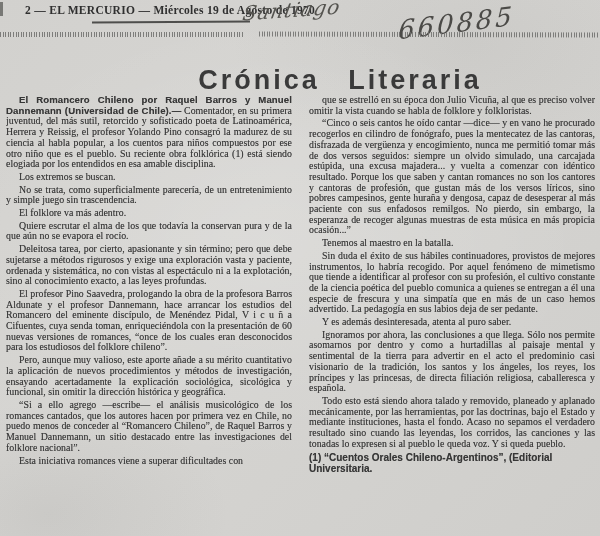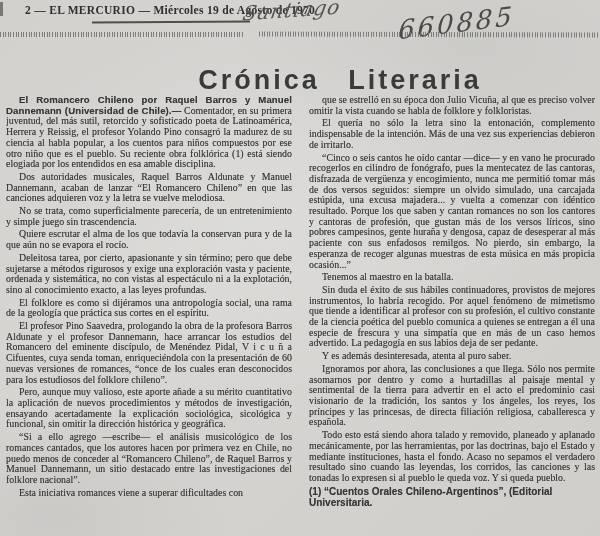--- a/index.html
+++ b/index.html
@@ -96,33 +96,32 @@
 <div class="hand-number">660885</div>
 
 <div class="dotted-rule rule-seg1"></div>
 <div class="dotted-rule rule-seg2"></div>
 
 <h1 class="article-title">Crónica Literaria</h1>
 
 <div class="columns">
   <div class="col">
     <p><span class="lead-in">El Romancero Chileno por Raquel Barros y Manuel Dannemann (Universidad de Chile).—</span><span> Comentador, en su primera juventud, del más sutil, retorcido y sofisticado poeta de Latinoamérica, Herrera y Reissig, el profesor Yolando Pino consagró la madurez de su ciencia al habla popular, a los cuentos para niños compuestos por ese otro niño que es el pueblo. Su reciente obra folklórica (1) está siendo elogiada por los entendidos en esa amable disciplina.</span></p>
-    <p>Dos autoridades musicales, Raquel Barros Aldunate y Manuel Dannemann, acaban de lanzar “El Romancero Chileno” en que las canciones adquieren voz y la letra se vuelve melodiosa.</p>
+    <p>Los extremos se buscan.</p>
     <p>No se trata, como superficialmente parecería, de un entretenimiento y simple juego sin trascendencia.</p>
+    <p>El folklore va más adentro.</p>
     <p>Quiere escrutar el alma de los que todavía la conservan pura y de la que aún no se evapora el rocío.</p>
     <p>Deleitosa tarea, por cierto, apasionante y sin término; pero que debe sujetarse a métodos rigurosos y exige una exploración vasta y paciente, ordenada y sistemática, no con vistas al espectáculo ni a la explotación, sino al conocimiento exacto, a las leyes profundas.</p>
-    <p>El folklore es como si dijéramos una antropología social, una rama de la geología que práctica sus cortes en el espíritu.</p>
     <p>El profesor Pino Saavedra, prologando la obra de la profesora Barros Aldunate y el profesor Dannemann, hace arrancar los estudios del Romancero del eminente discípulo, de Menéndez Pidal, V i c u ñ a  Cifuentes, cuya senda toman, enriqueciéndola con la presentación de 60 nuevas versiones de romances, “once de los cuales eran desconocidos para los estudiosos del folklore chileno”.</p>
     <p>Pero, aunque muy valioso, este aporte añade a su mérito cuantitativo la aplicación de nuevos procedimientos y métodos de investigación, ensayando acertadamente la explicación sociológica, sicológica y funcional, sin omitir la dirección histórica y geográfica.</p>
     <p>“Si a ello agrego —escribe— el análisis musicológico de los romances cantados, que los autores hacen por primera vez en Chile, no puedo menos de conceder al “Romancero Chileno”, de Raquel Barros y Manuel Dannemann, un sitio destacado entre las investigaciones del folklore nacional”.</p>
     <p>Esta iniciativa romances viene a superar dificultades con</p>
   </div>
   <div class="col">
     <p>que se estrelló en su época don Julio Vicuña, al que es preciso volver omitir la vista cuando se habla de folklore y folkloristas.</p>
-    <p>El quería no sólo la letra sino la entonación, complemento indispensable de la intención. Más de una vez sus experiencias debieron de irritarlo.</p>
     <p>“Cinco o seis cantos he oído cantar —dice— y en vano he procurado recogerlos en cilindro de fonógrafo, pues la mentecatez de las cantoras, disfrazada de vergüenza y encogimiento, nunca me permitió tomar más de dos versos seguidos: siempre un olvido simulado, una carcajada estúpida, una excusa majadera... y vuelta a comenzar con idéntico resultado. Porque los que saben y cantan romances no son los cantores y cantoras de profesión, que gustan más de los versos líricos, sino pobres campesinos, gente huraña y dengosa, capaz de desesperar al más paciente con sus enfadosos remilgos. No pierdo, sin embargo, la esperanza de recoger algunas muestras de esta música en más propicia ocasión...”</p>
     <p>Tenemos al maestro en la batalla.</p>
     <p>Sin duda el éxito de sus hábiles continuadores, provistos de mejores instrumentos, lo habría recogido. Por aquel fenómeno de mimetismo que tiende a identificar al profesor con su profesión, el cultivo constante de la ciencia poética del pueblo comunica a quienes se entregan a él una especie de frescura y una simpatía que en más de un caso hemos advertido. La pedagogía en sus labios deja de ser pedante.</p>
     <p>Y es además desinteresada, atenta al puro saber.</p>
     <p>Ignoramos por ahora, las conclusiones a que llega. Sólo nos permite asomarnos por dentro y como a hurtadillas al paisaje mental y sentimental de la tierra para advertir en el acto el predominio casi visionario de la tradición, los santos y los ángeles, los reyes, los príncipes y las princesas, de directa filiación religiosa, caballeresca y española.</p>
     <p>Todo esto está siendo ahora talado y removido, planeado y aplanado mecánicamente, por las herramientas, por las doctrinas, bajo el Estado y mediante instituciones, hasta el fondo. Acaso no sepamos el verdadero resultado sino cuando las leyendas, los corridos, las canciones y las tonadas lo expresen si al pueblo le queda voz. Y si queda pueblo.</p>
     <p class="footnote">(1) “Cuentos Orales Chileno-Argentinos”, (Editorial Universitaria.</p>
   </div>
 </div>
 

